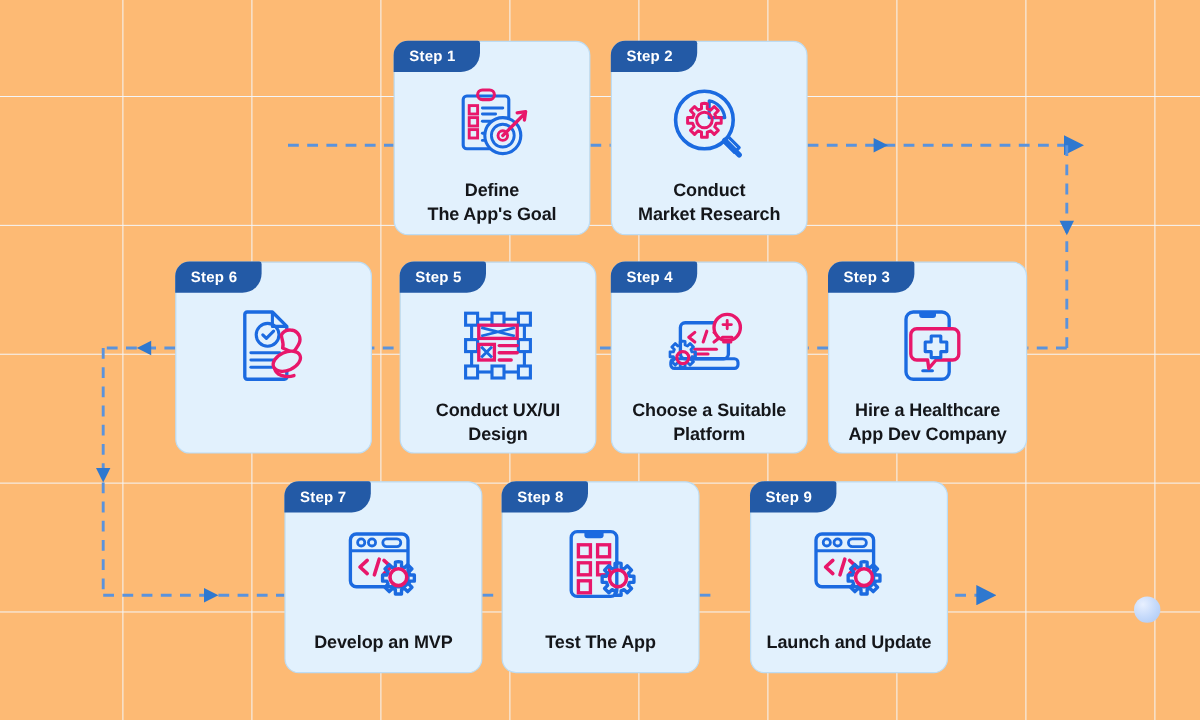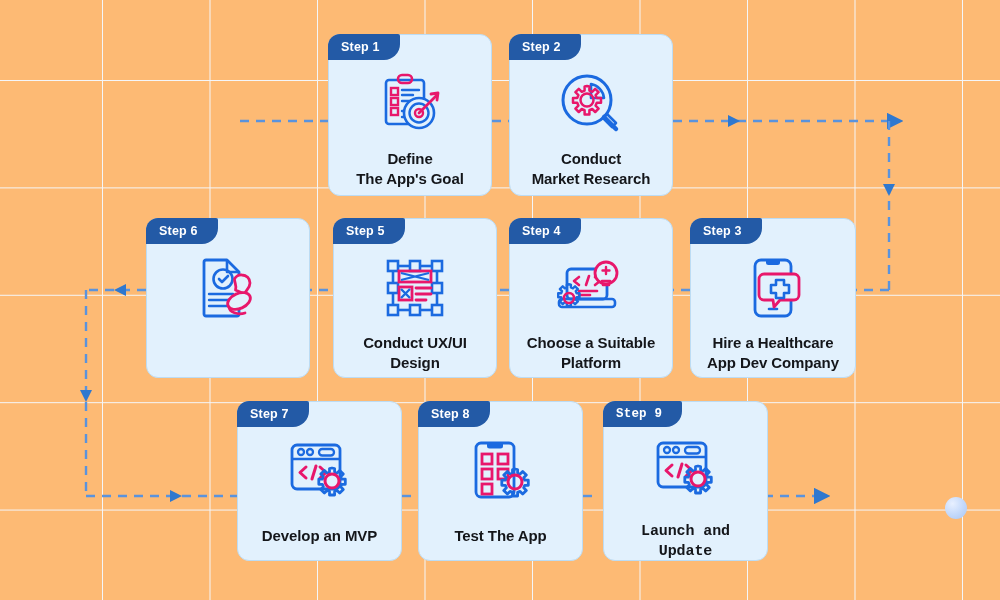--- a/index.html
+++ b/index.html
@@ -88,21 +88,21 @@
 
   
   #card-1 { left: 328px; top: 34px;  width: 164px; height: 162px; }
   #card-2 { left: 509px; top: 34px;  width: 164px; height: 162px; }
   #card-3 { left: 690px; top: 218px; width: 166px; height: 160px; }
   #card-4 { left: 509px; top: 218px; width: 164px; height: 160px; }
   #card-5 { left: 333px; top: 218px; width: 164px; height: 160px; }
   #card-6 { left: 146px; top: 218px; width: 164px; height: 160px; }
   #card-7 { left: 237px; top: 401px; width: 165px; height: 160px; }
   #card-8 { left: 418px; top: 401px; width: 165px; height: 160px; }
-  #card-9 { left: 603px; top: 401px; width: 165px; height: 160px; font-family: Liberation Mono, monospace; }
+  #card-9 { left: 625px; top: 401px; width: 165px; height: 160px; }
 
   #card-7 .card-label, #card-8 .card-label, #card-9 .card-label { margin-top: 22px; }
 </style>
 </head>
 <body>
 
 <div id="stage">
 
   <div id="grid"></div>
   <div id="dot"></div>

